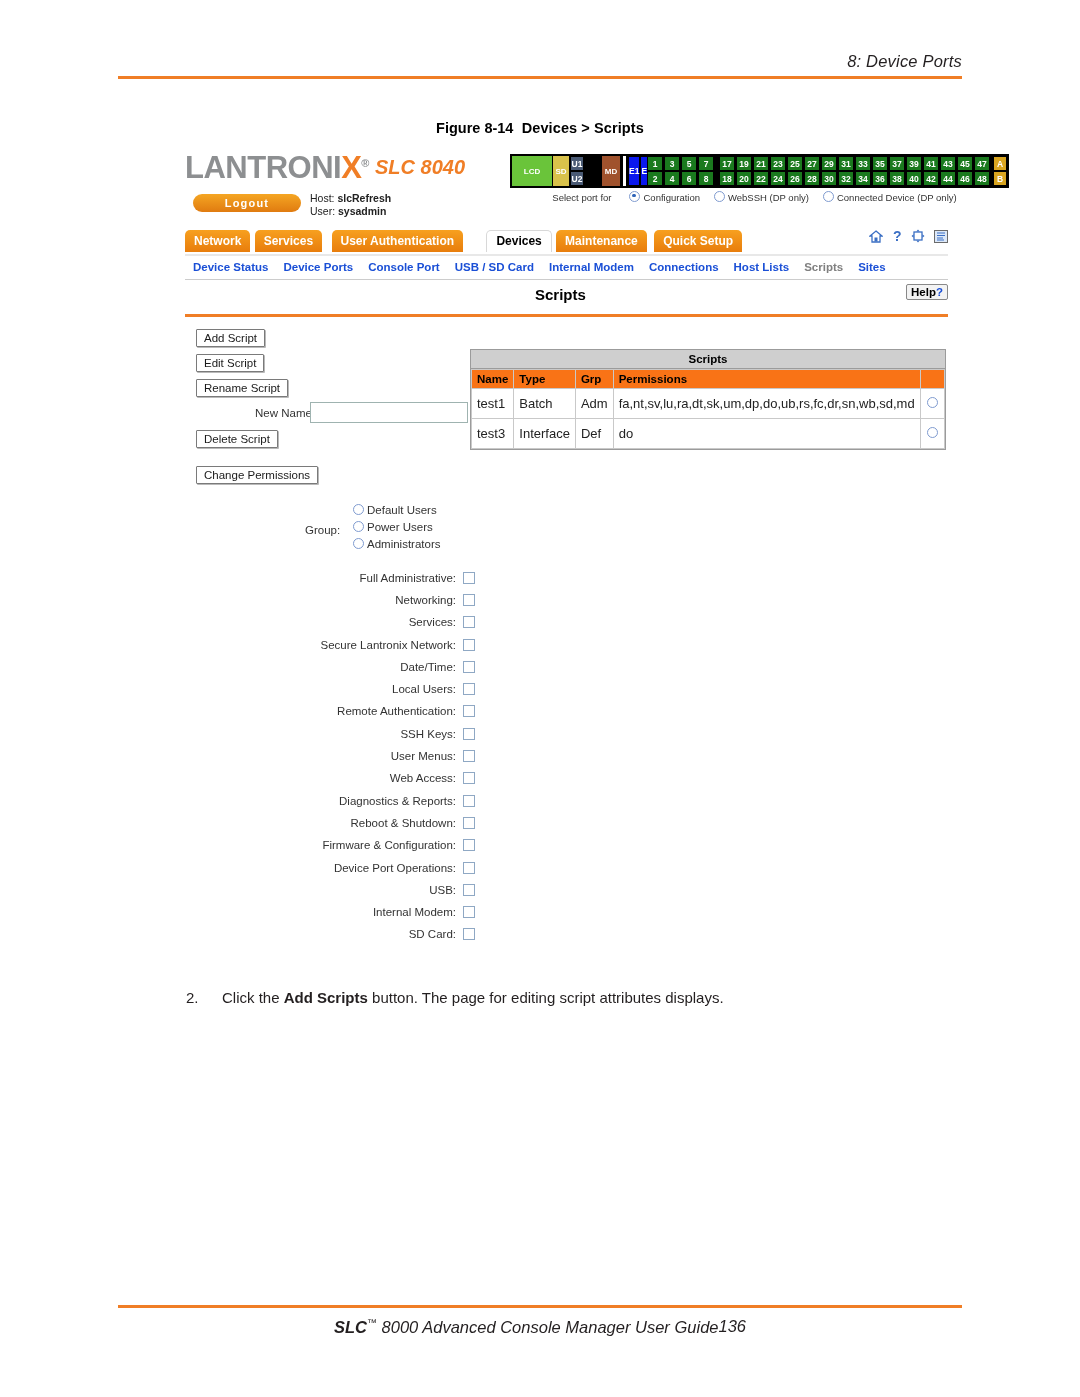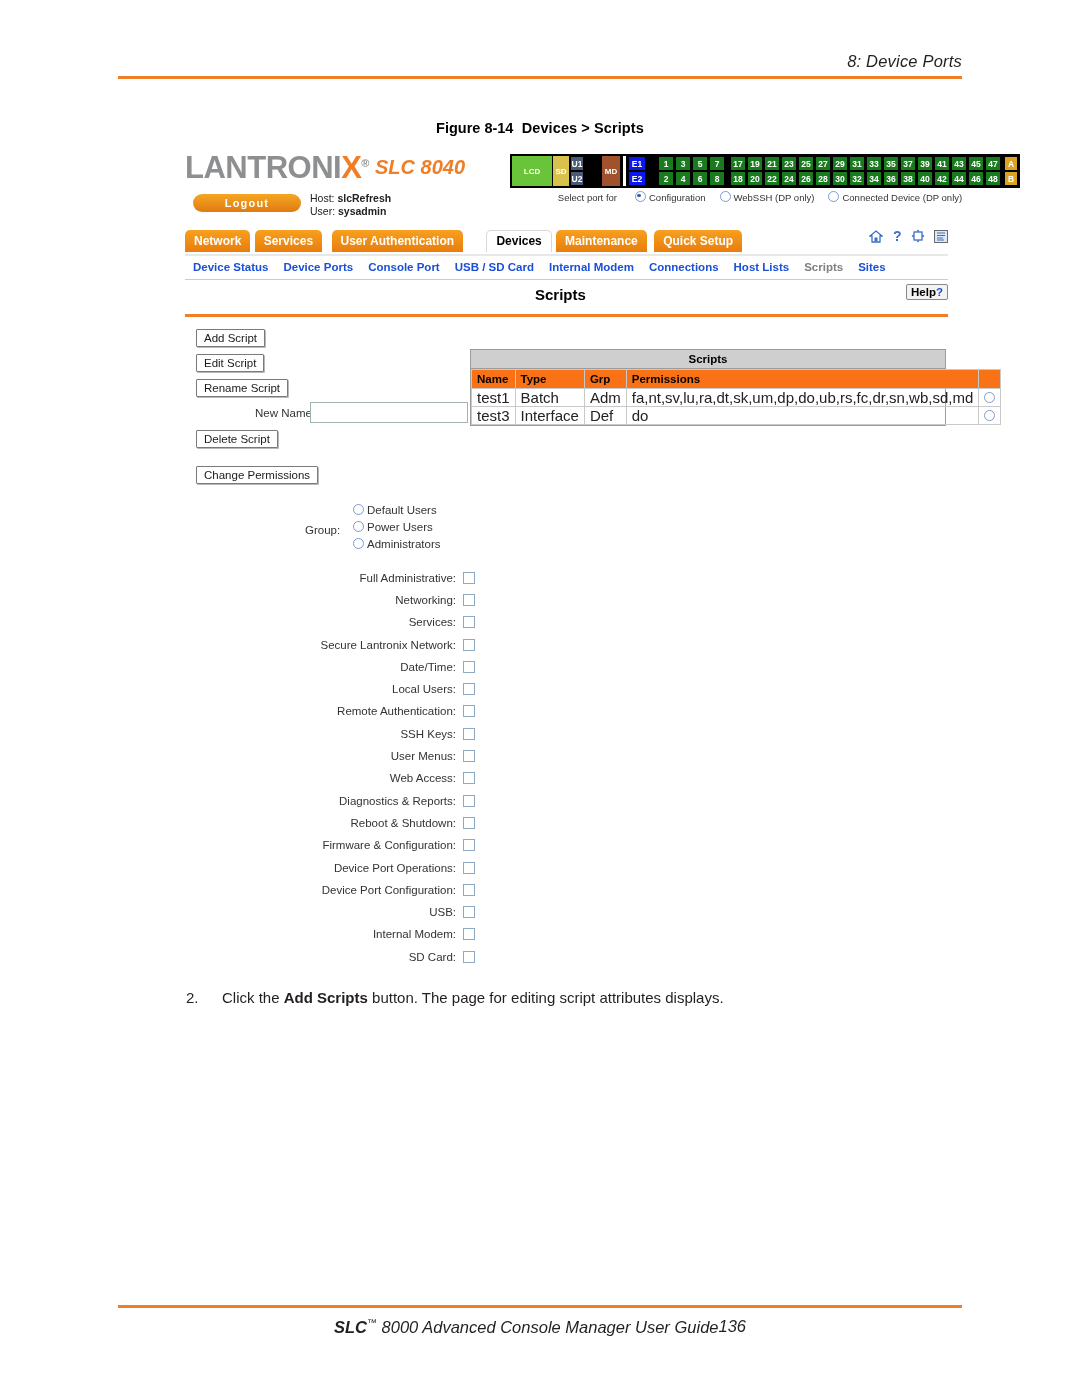--- a/index.html
+++ b/index.html
@@ -61,21 +61,21 @@
     color:#fff;font-size:8px;font-weight:bold;font-family:"Liberation Sans",sans-serif;
     margin-right:1px;
   }
   .pcell.lcd{background:#6ac43a;width:40px;}
   .pcell.sd{background:#d9c24b;width:16px;}
   .pcell.md{background:#a0522d;width:18px;}
   .u-col{width:14px;margin-right:18px;display:flex;flex-direction:column;}
   .u-col div{flex:1;background:#4a5a74;color:#fff;font-size:8.5px;font-weight:bold;
     display:flex;align-items:center;justify-content:center;border:1px solid #000;box-sizing:border-box;}
   .wsep{width:3px;background:#fff;margin:0 2px;}
-  .e-col{width:18px;margin-right:12px;display:flex;flex-direction:column;}
+  .e-col{width:18px;margin-right:1px;display:flex;flex-direction:row;}
   .e-col div{flex:1;background:#0a18ee;color:#fff;font-size:8.5px;font-weight:bold;
     display:flex;align-items:center;justify-content:center;border:1px solid #000;box-sizing:border-box;}
   .num-grid{display:flex;}
   .num-col{width:16px;margin-right:1px;display:flex;flex-direction:column;}
   .num-col span{flex:1;background:#1a7a1e;color:#fff;font-size:8.5px;font-weight:bold;
     display:flex;align-items:center;justify-content:center;border:1px solid #000;box-sizing:border-box;}
   .num-col.gap{margin-right:5px;}
   .ab-col{width:14px;margin-left:2px;display:flex;flex-direction:column;}
   .ab-col span{flex:1;background:#d9a520;color:#fff;font-size:8.5px;font-weight:bold;
     display:flex;align-items:center;justify-content:center;border:1px solid #000;box-sizing:border-box;}
@@ -145,21 +145,21 @@
 
   
   .tbl{position:absolute;left:285px;top:20px;width:474px;border:1px solid #9b9b9b;background:#fff;}
   .tbl-title{background:#cfcfcf;text-align:center;font-size:11.5px;font-weight:bold;padding:3px 0;border-bottom:1px solid #9b9b9b;}
   table.scripts{border-collapse:collapse;width:100%;font-size:11px;}
   table.scripts th{
     background:#f97316;text-align:left;font-weight:bold;font-size:11.5px;
     border:1px solid #c9c9c9;padding:3px 5px;
   }
   table.scripts td{
-    border:1px solid #c9c9c9;padding:0 5px;font-size:15px;color:#222;white-space:nowrap;
+    border:1px solid #c9c9c9;padding:7px 5px;font-size:13px;color:#222;white-space:nowrap;
   }
   table.scripts td.sel{width:22px;text-align:center;border:1px solid #c9c9c9;}
   .radio-sm{display:inline-block;width:9px;height:9px;border:1.3px solid #7f9bd0;border-radius:50%;background:#fff;}
 
   
   .group-lbl{position:absolute;left:120px;top:195px;font-size:11.5px;color:#333;}
   .group-opts{position:absolute;left:168px;top:173px;font-size:11.5px;color:#333;line-height:17px;}
   .group-opts div{white-space:nowrap;}
 
   
@@ -474,24 +474,20 @@
         </div>
         <div class="perm-row">
           <span class="plbl">Firmware &amp; Configuration:</span>
           <span class="chk"></span>
         </div>
         <div class="perm-row">
           <span class="plbl">Device Port Operations:</span>
           <span class="chk"></span>
         </div>
         <div class="perm-row">
-          <span class="plbl">Device Port Configuration:</span>
-          <span class="chk"></span>
-        </div>
-        <div class="perm-row">
           <span class="plbl">USB:</span>
           <span class="chk"></span>
         </div>
         <div class="perm-row">
           <span class="plbl">Internal Modem:</span>
           <span class="chk"></span>
         </div>
         <div class="perm-row">
           <span class="plbl">SD Card:</span>
           <span class="chk"></span>

